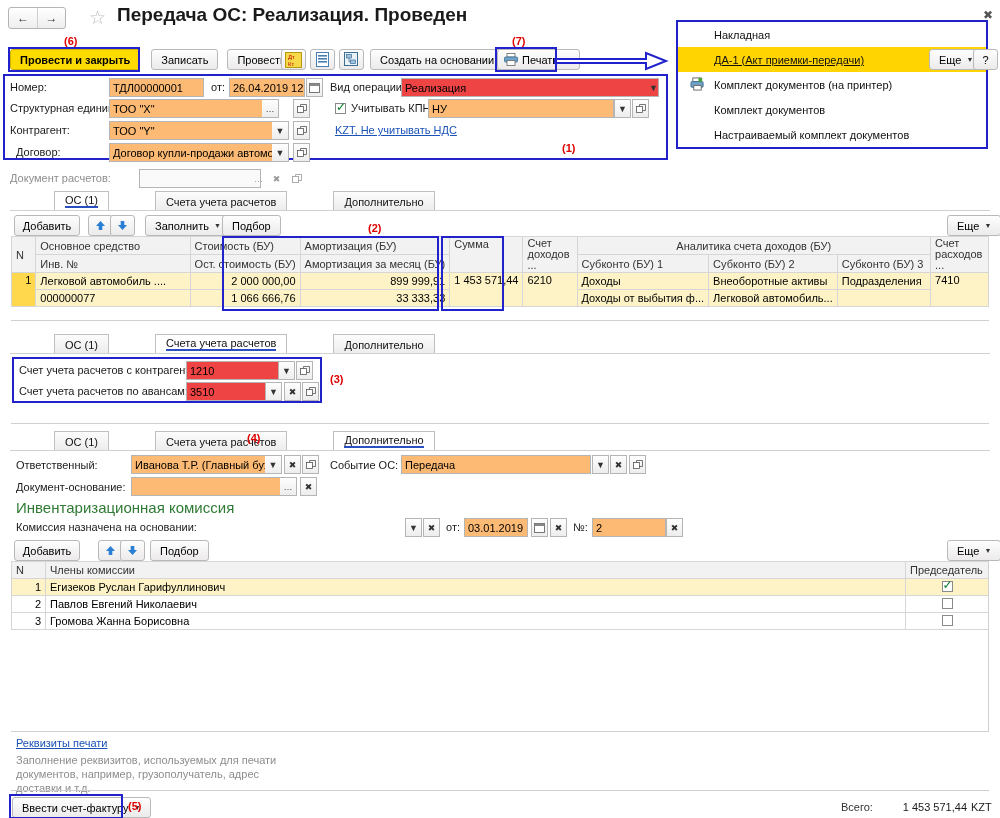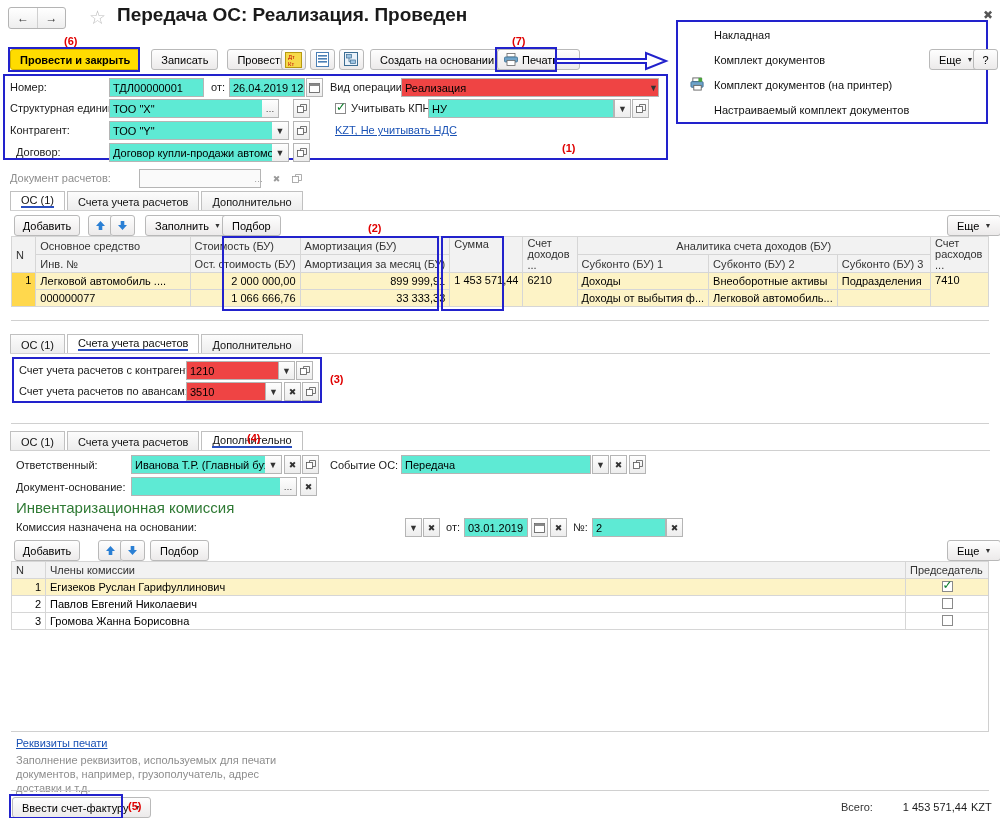--- a/index.html
+++ b/index.html
@@ -46,21 +46,21 @@
   .lbl { font-size: 11px; color: #1a1a1a; white-space: nowrap; }
 
   .fld {
     position: absolute; height: 19px; border: 1px solid #b5b5b5;
     background: #fff; font-size: 11px; color: #000;
     display: flex; align-items: center; padding: 0 3px; white-space: nowrap;
     overflow: hidden;
   }
   .fld.yellow { background: #ef4444; border-color: #b5b5b5; }
   .fld.grey   { background: #fafafa; }
-  .fld.plain  { background: #5eead4; }
+  .fld.plain  { background: #fdba74; }
 
   .minibtn {
     position: absolute; width: 17px; height: 19px; border: 1px solid #b5b5b5;
     background: linear-gradient(#fefefe,#ededed);
     display: flex; align-items: center; justify-content: center;
     font-size: 9px; color: #333;
   }
   .minibtn.flat { border: none; background: transparent; }
 
   .link { color: #1a52b5; text-decoration: underline; cursor: pointer; white-space: nowrap; }
@@ -73,21 +73,21 @@
   .menu-item { height: 25px; display: flex; align-items: center; padding-left: 36px;
                font-size: 11px; color: #111; white-space: nowrap; position: relative; }
   .menu-item.sel { background: #ffd400; }
   .menu-item.sel .mtext { text-decoration: underline; }
   .printer-ico { position: absolute; left: 12px; top: 5px; width: 15px; height: 14px; }
 
   
   .tabbar { position: absolute; height: 21px; display: flex; align-items: flex-end; }
   .tab { height: 20px; padding: 0 10px; display: flex; align-items: center;
          font-size: 11px; border: 1px solid #c0c0c0; border-bottom: none;
-         background: linear-gradient(#fcfcfc,#ececec); margin-right: 2px; color: #111; }
+         background: linear-gradient(#fcfcfc,#ececec); margin-right: 2px; color: #111; margin-left: 44px; }
   .tab.active { background: #fff; border-bottom: 1px solid #fff;
                 border-top: 1px solid #c0c0c0; position: relative; }
   .tab.active .tlab { border-bottom: 2px solid #2b4fbf; }
 
   
   table.grid { border-collapse: collapse; position: absolute; font-size: 11px; }
   table.grid th, table.grid td {
     border: 1px solid #d6d6d6; padding: 1px 4px; font-weight: normal;
     text-align: left; vertical-align: middle; overflow: hidden; white-space: nowrap;
   }
@@ -124,31 +124,34 @@
     </div>
     <div class="star">☆</div>
     <div class="wintitle">Передача ОС: Реализация. Проведен</div>
     <div class="closex">✖</div>
   </div>
 
   <div class="menu" style="left:676px; top:20px; width:312px;">
     <div class="menu-item">
       <span class="mtext">Накладная</span>
     </div>
-    <div class="menu-item">
-      <span class="mtext">Комплект документов</span>
+    <div class="menu-item sel">
+      <span class="mtext">ДА-1 (Акт приемки-передачи)</span>
     </div>
     <div class="menu-item">
       <svg class="printer-ico" viewBox="0 0 16 15">
         <rect x="3" y="1" width="9" height="4" fill="#fff" stroke="#666" stroke-width="1"></rect>
         <rect x="1" y="5" width="13" height="6" rx="1" fill="#6ea3c9" stroke="#3d6e93" stroke-width="1"></rect>
         <rect x="4" y="9" width="8" height="5" fill="#fff" stroke="#666" stroke-width="1"></rect>
         <path d="M9 1 L13 1 L13 5 L9 5 Z" fill="#4aa33c"></path>
       </svg>
       <span class="mtext">Комплект документов (на принтер)</span>
+    </div>
+    <div class="menu-item">
+      <span class="mtext">Комплект документов</span>
     </div>
     <div class="menu-item">
       <span class="mtext">Настраиваемый комплект документов</span>
     </div>
   </div>
 
   <div style="position:absolute; left:10px; top:49px;">
     <span class="btn primary">Провести и закрыть</span>
     <span class="btn" style="margin-left:8px;">Записать</span>
     <span class="btn" style="margin-left:6px;">Провести</span>

